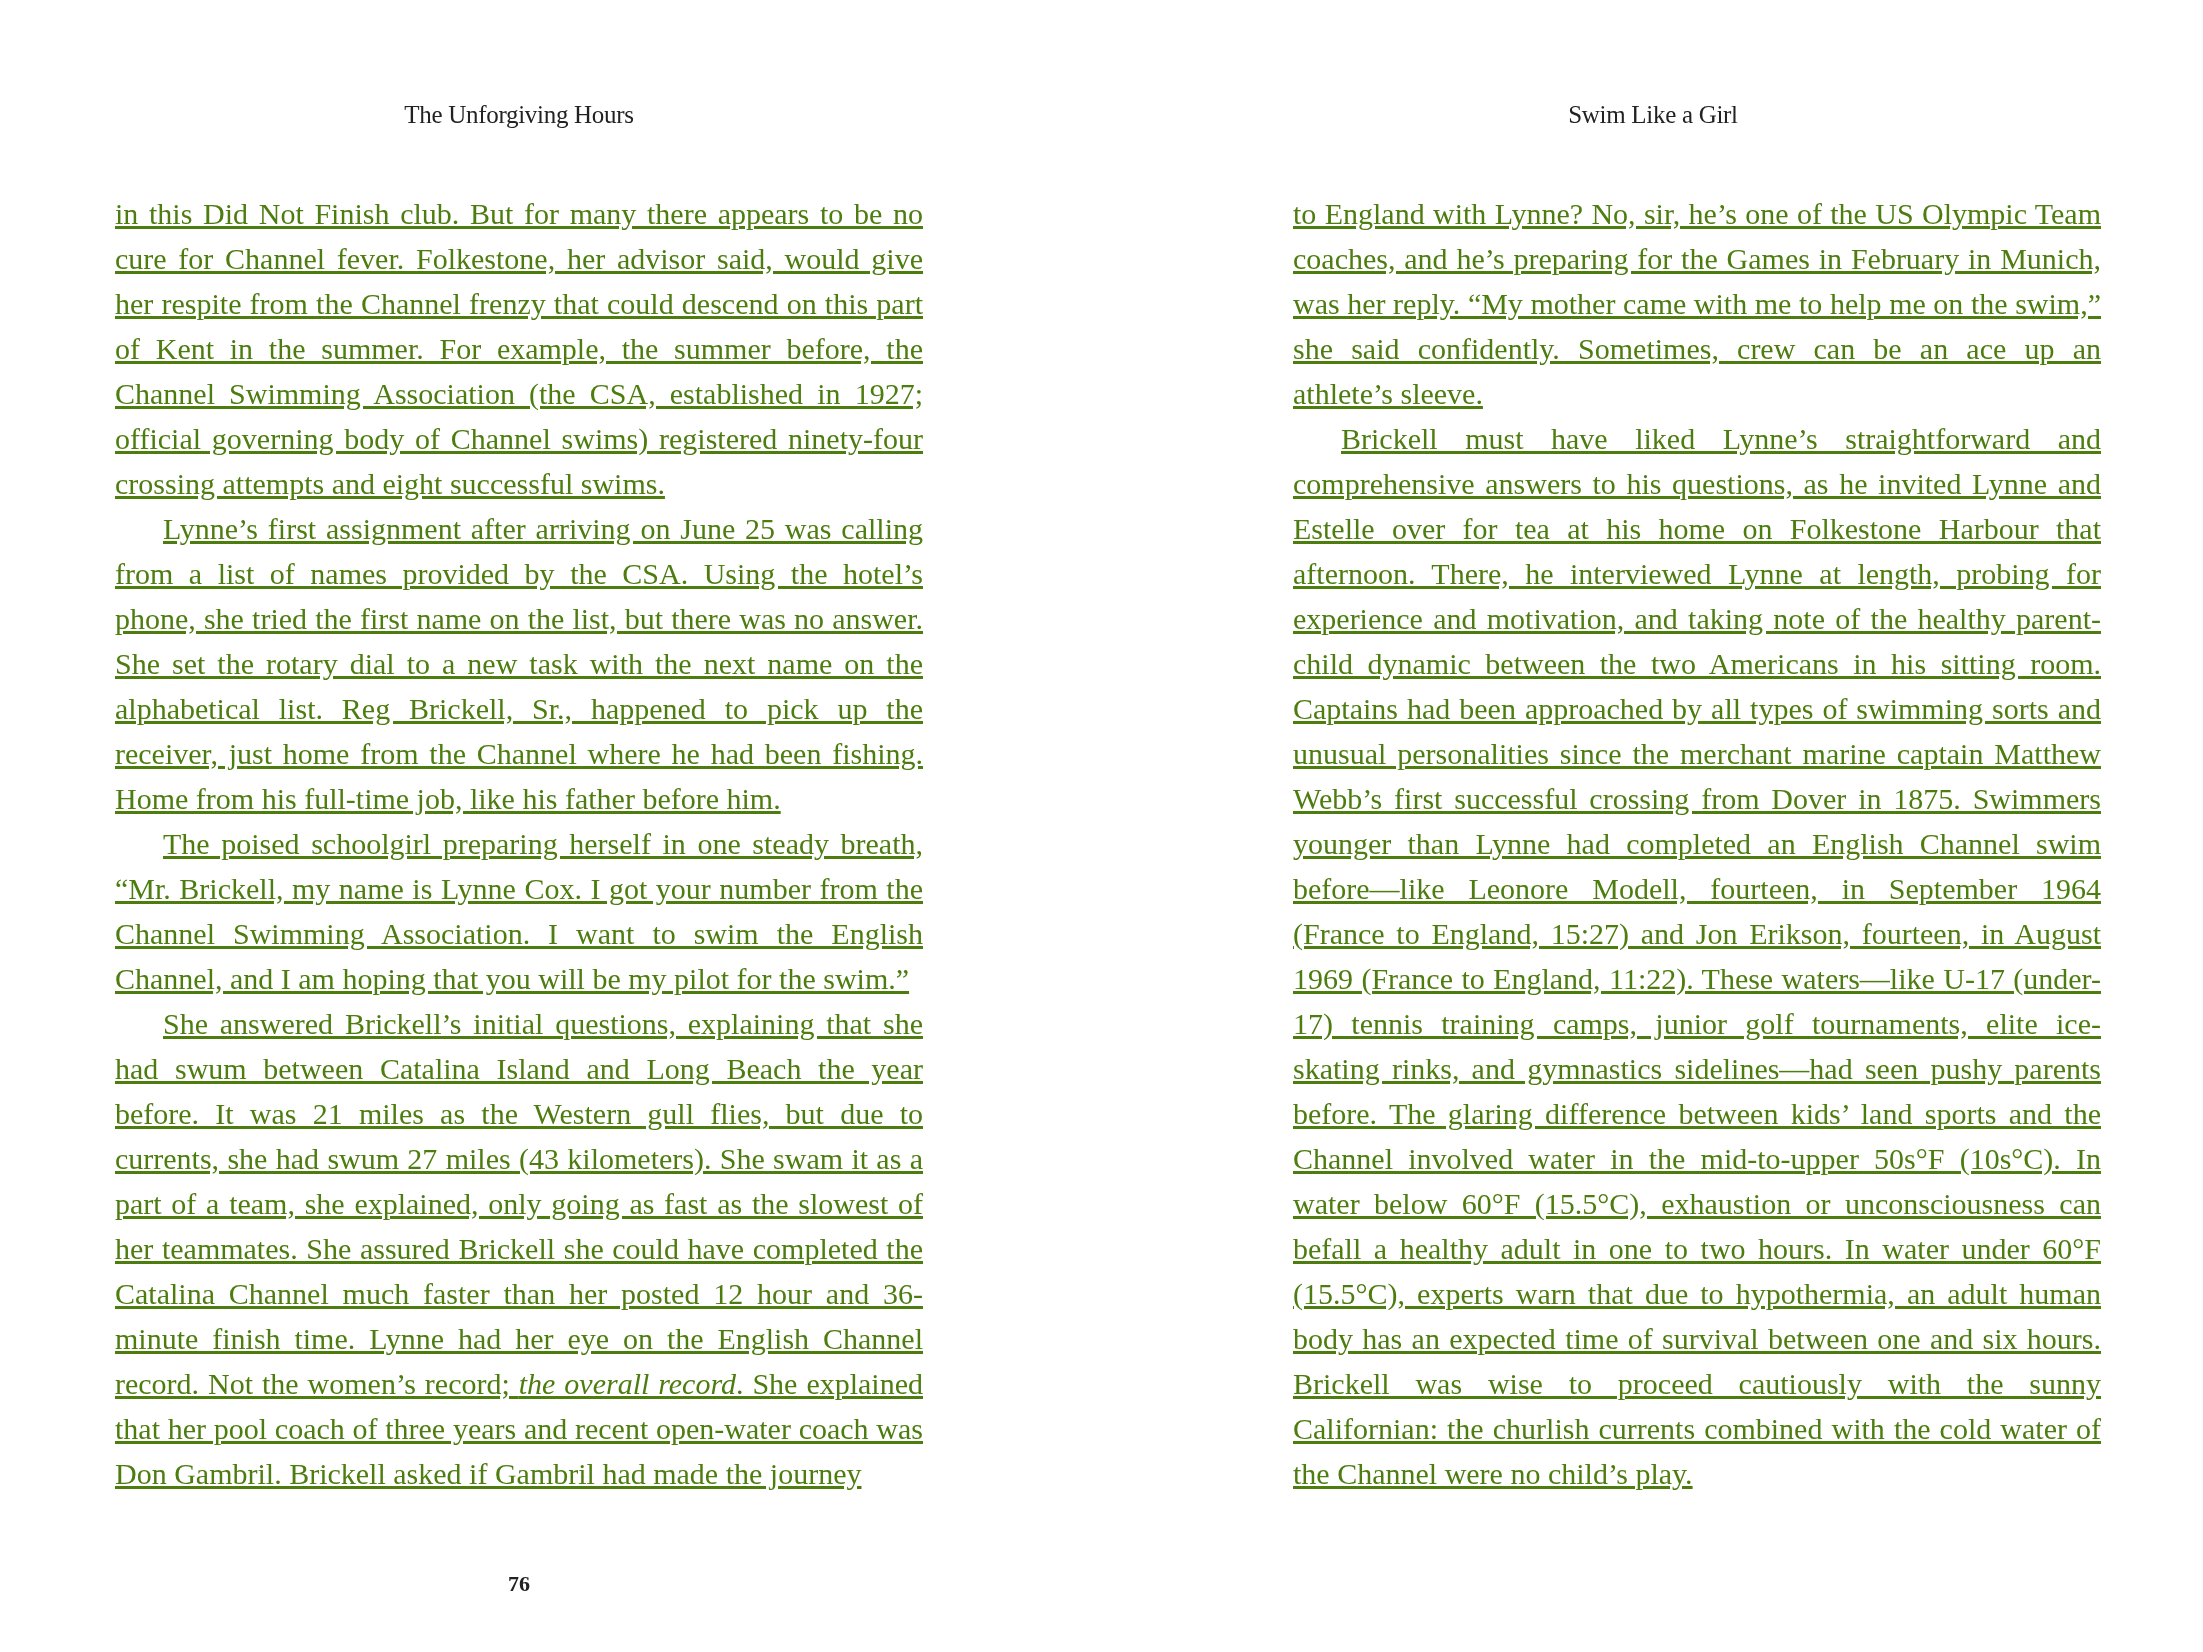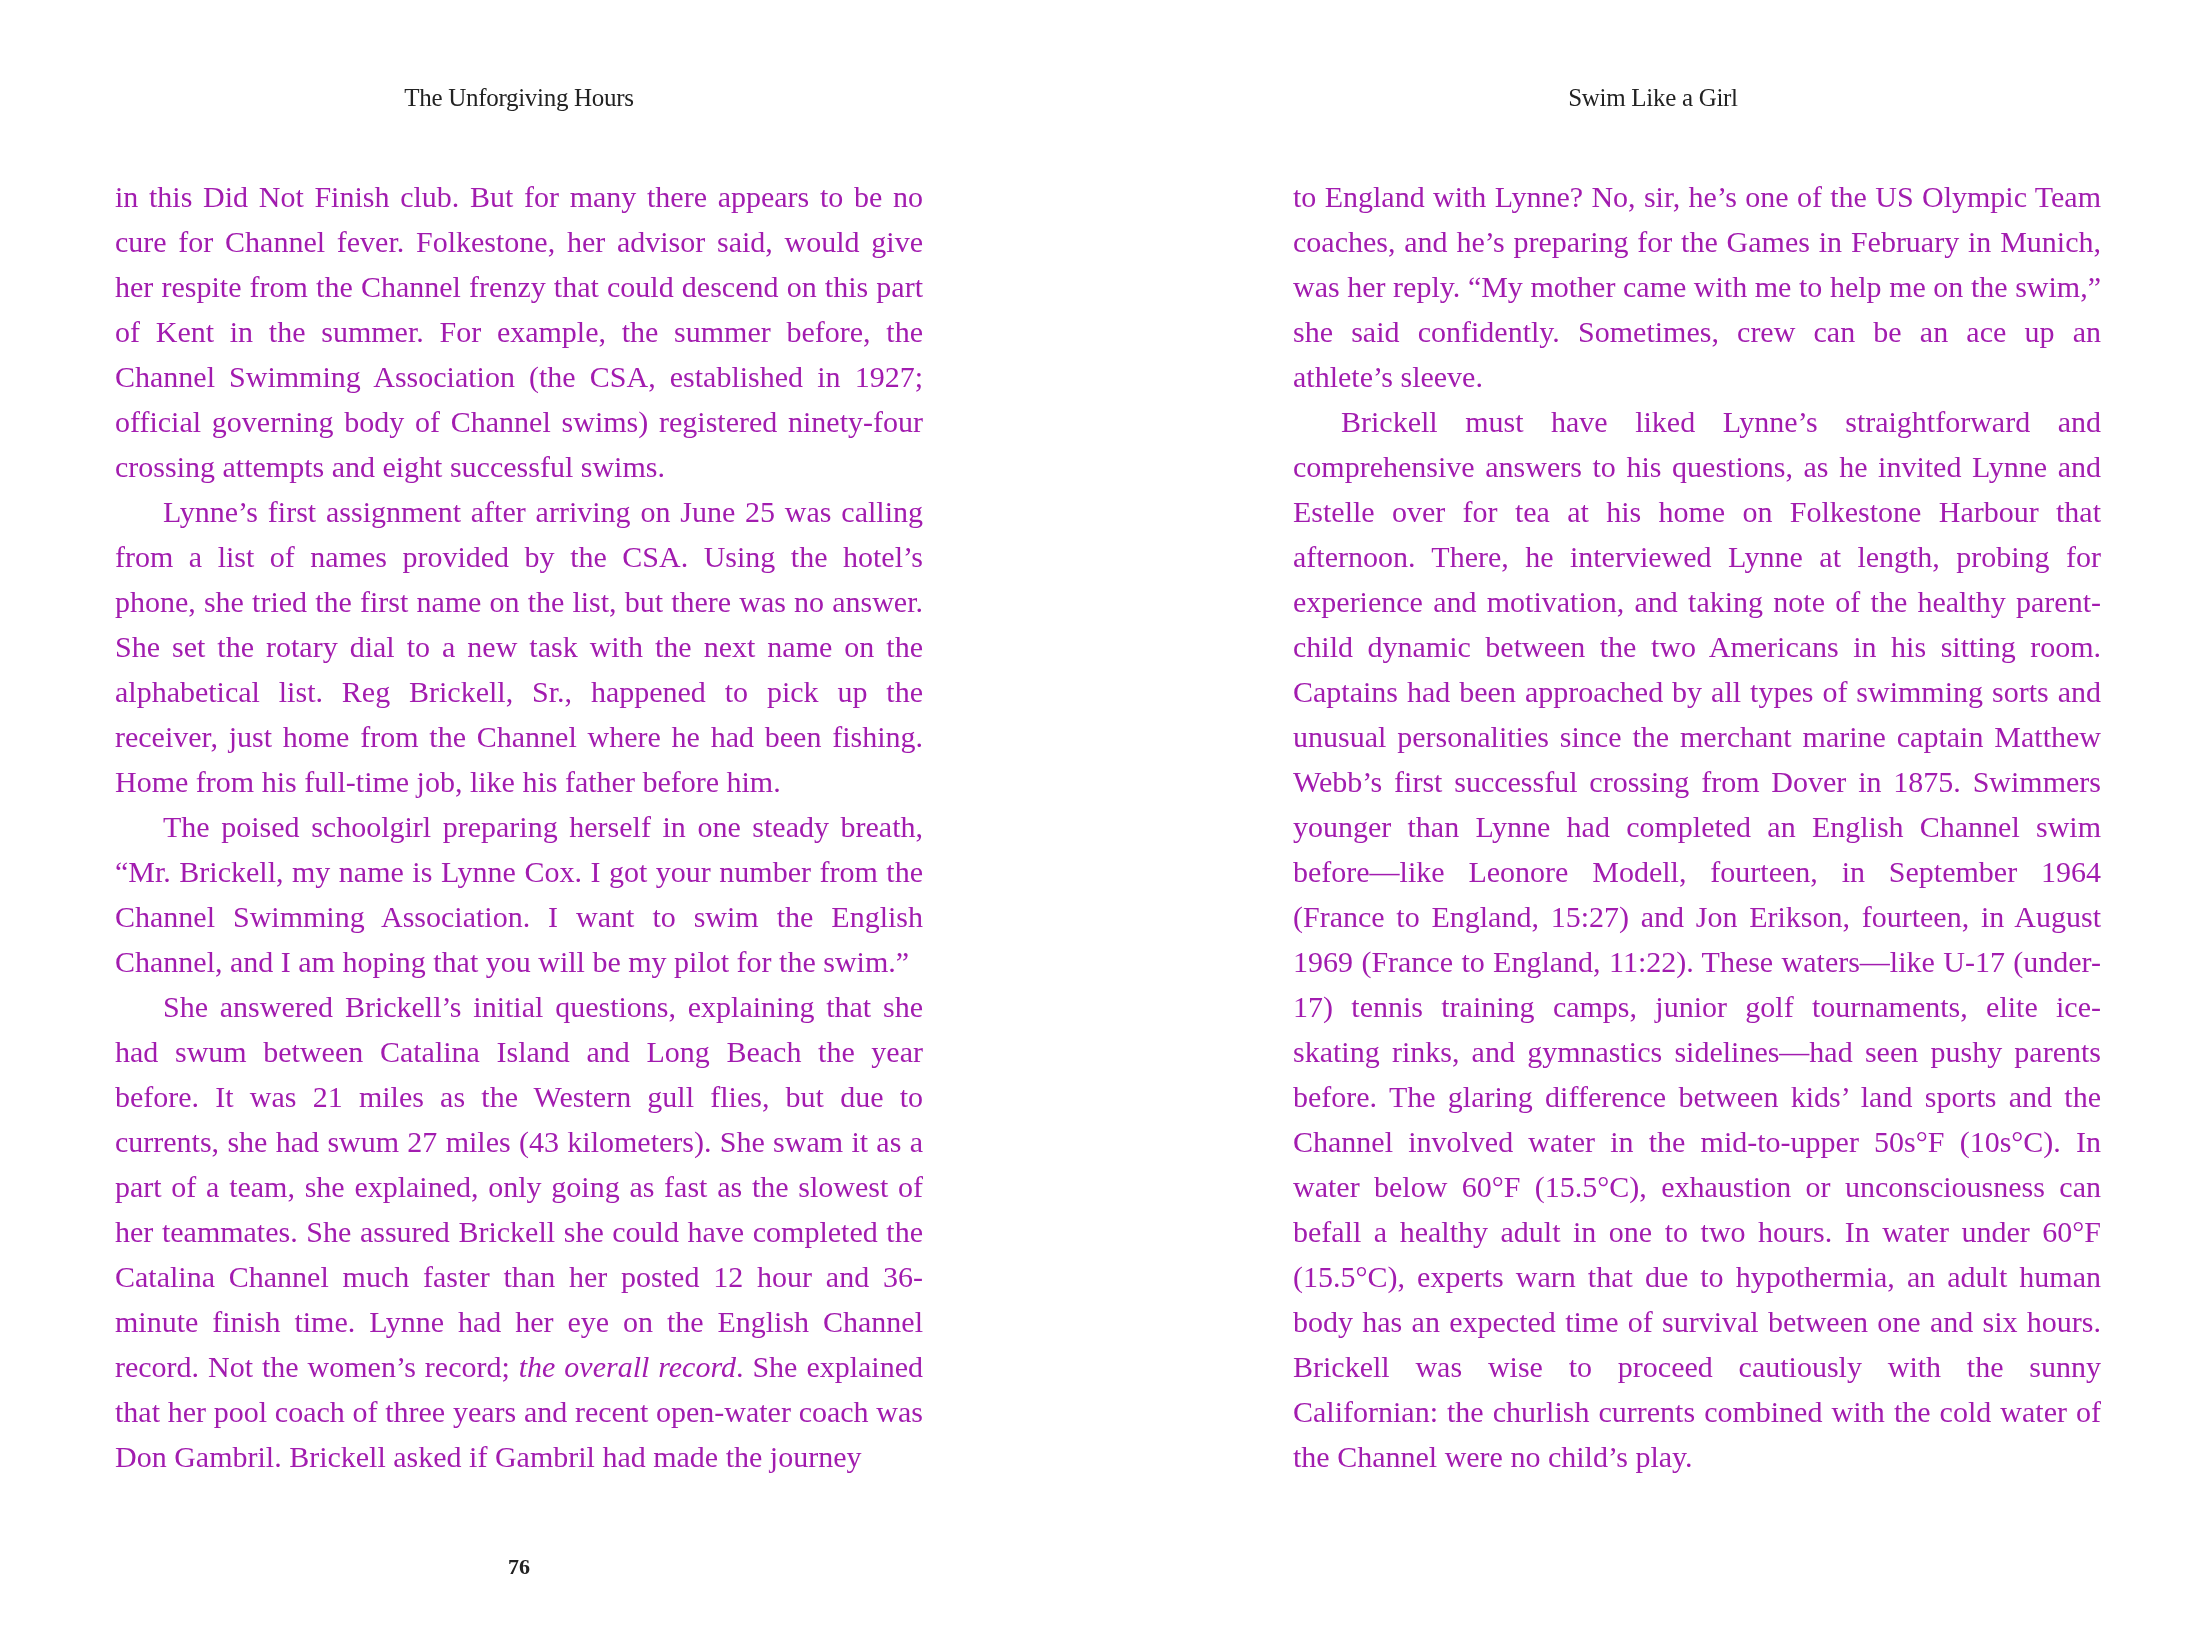--- a/index.html
+++ b/index.html
@@ -1,32 +1,33 @@
 <!DOCTYPE html>
 <html style="font-size:14.7px"><head>
 <meta charset="utf-8">
 <style>
   html, body { margin: 0; padding: 0; background: #ffffff; }
   body { width: 2204px; height: 1653px; position: relative; overflow: hidden; color: #1a1a1a; }
-  .page { position: absolute; top: 0; height: 1183px; }
+  .page { position: absolute; top: 17px; height: 1183px; }
   .page.left { left: 0; width: 1102px; }
   .page.right { left: 1102px; width: 1102px; }
   .running-head {
     position: absolute; top: 84px; left: 0; width: 100%;
     text-align: center;
     font-family: "Liberation Serif", serif;
     font-size: 25px; letter-spacing: -0.3px; color: #222;
   }
   .page.left .running-head { left: -32px; }
   .page.right .running-head { left: 0px; }
   .text-block {
     position: absolute; top: 174px; width: 808px;
     font-family: "Liberation Serif", serif;
-    font-size: 30px; line-height: 45px; color: #a21caf;
+    font-size: 30px; line-height: 45px; color: #4d7c0f;
     text-align: justify;
+    text-decoration: underline;
   }
   .page.left .text-block { left: 115px; }
   .page.right .text-block { left: 191px; }
   .text-block p { margin: 0; }
   .text-block p.indent { text-indent: 48px; }
   .text-block em { font-style: italic; margin-top: 29px; }
   .folio {
     position: absolute; top: 1554px; width: 100%; text-align: center;
     font-family: "Liberation Serif", serif; font-size: 22px; font-weight: bold; color: #222;
   }

